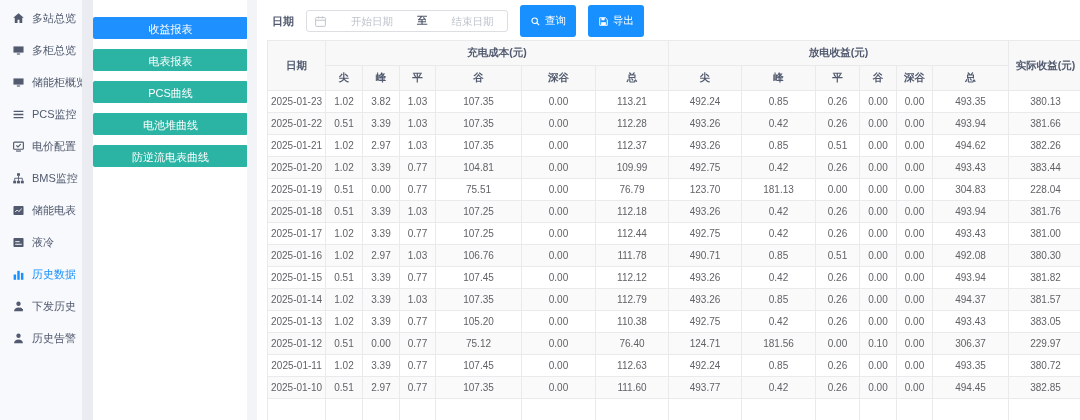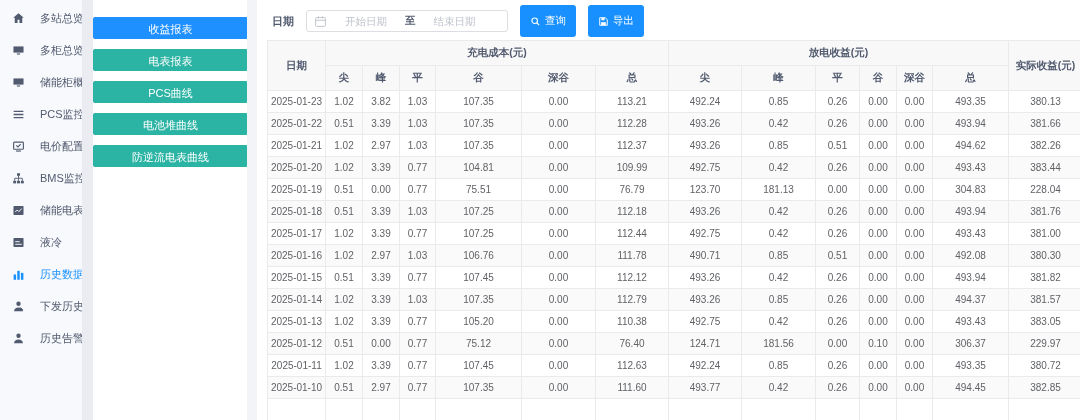--- a/index.html
+++ b/index.html
@@ -7,21 +7,21 @@
   body {
     width:1080px; height:420px; overflow:hidden;
     font-family:"Liberation Sans", sans-serif;
     background:#ffffff;
   }
   .app { display:flex; width:1080px; height:420px; }
 
   
   .sidebar { width:82px; background:#f7f9fc; padding-top:2px; flex:0 0 auto; }
   .side-item {
-    height:32px; display:flex; align-items:center; gap:15px;
+    height:32px; display:flex; align-items:center; gap:7px;
     padding-left:12px; color:#515a6e; font-size:11px;
     cursor:pointer; white-space:nowrap;
   }
   .side-item .icon { display:inline-flex; width:13px; height:13px; color:#515a6e; flex:0 0 auto; }
   .side-item .icon svg { width:13px; height:13px; }
   .side-item.active, .side-item.active .icon { color:#1890ff; }
 
   .gutter-left { width:11px; background:#eaecf1; flex:0 0 auto; }
 
   
@@ -34,21 +34,21 @@
   .menu-btn.active { background:#1e90ff; }
 
   .gutter-right { width:10px; background:#f3f4f7; flex:0 0 auto; }
 
   
   .content { flex:1; background:#fff; padding:10px 2px 0 5px; overflow:hidden; }
   .toolbar { display:flex; align-items:center; height:22px; margin:0 0 8px 10px; gap:12px; }
   .date-label { font-size:11px; font-weight:bold; color:#515a6e; }
   .date-range {
     display:flex; align-items:center; width:202px; height:22px;
-    border:1px solid #dcdee2; border-radius:3px; padding:0 7px; gap:3px; background:#fff;
+    border:1px solid #dcdee2; border-radius:3px; padding:0 7px; gap:9px; background:#fff;
   }
   .cal-icon { display:inline-flex; color:#c0c4cc; }
   .date-input {
     border:none; outline:none; width:72px; font-size:10.5px; text-align:center;
     color:#515a6e; font-family:inherit; background:transparent; padding:0;
   }
   .date-input::placeholder { color:#bfc4cc; }
   .range-sep { font-size:10.5px; color:#515a6e; font-weight:bold; }
   .btn {
     display:inline-flex; align-items:center; justify-content:center; gap:4px;

